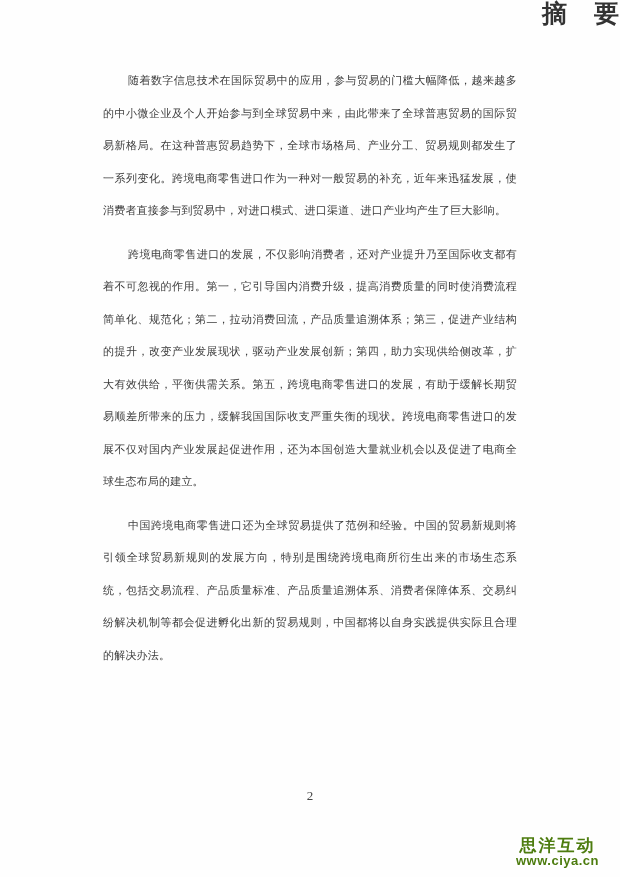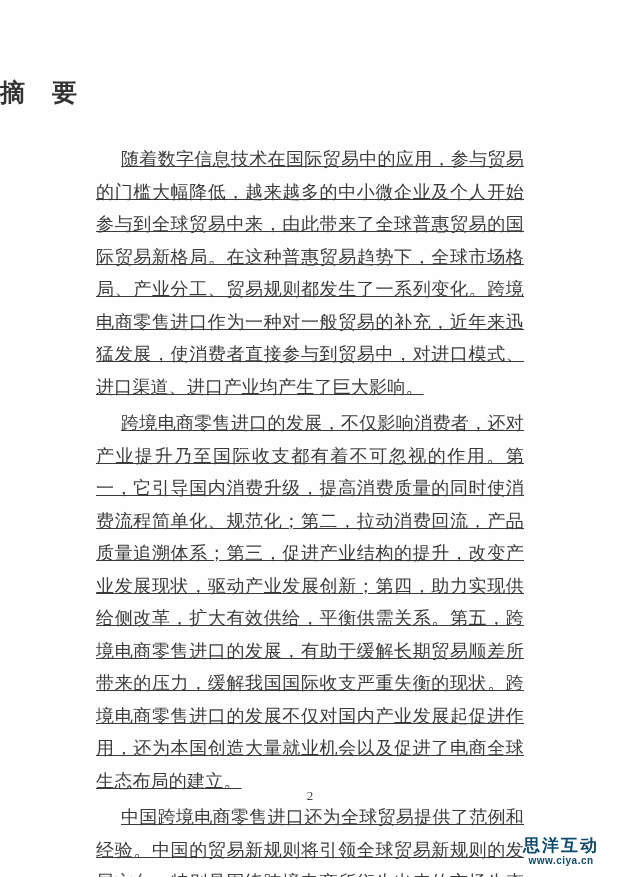--- a/index.html
+++ b/index.html
@@ -11,77 +11,75 @@
     position: relative;
     width: 620px;
     height: 877px;
     background: #fefefe;
     overflow: hidden;
     font-family: "Liberation Serif", "DejaVu Serif", serif;
     color: #3b3b3b;
   }
   .title {
     margin: 0;
-    padding-top: 79px;
-    text-align: left;
+    text-align: right;
     font-size: 25px;
     line-height: 27px;
     font-weight: bold;
     color: #333333;
     letter-spacing: 1px;
   }
   .content {
     margin: 37px 92px 0 92px;
     width: 436px;
   }
   .para {
-    margin: 4px;
-    font-size: 18px;
+    margin: 11px;
+    font-size: 11px;
     line-height: 32.5px;
     text-align: justify;
     text-justify: inter-ideograph;
     text-indent: 25px;
     letter-spacing: 0.2px;
     word-break: break-all;
-    text-decoration: underline;
   }
   .page-number {
     position: absolute;
     top: 788px;
     left: 0;
     right: 0;
     text-align: center;
     font-size: 13px;
     color: #444444;
   }
   .watermark {
     position: absolute;
     top: 837px;
     right: 21px;
     text-align: center;
     font-family: "Liberation Sans", "DejaVu Sans", sans-serif;
     font-weight: bold;
-    color: #0c4a6e;
+    color: #4d7c0f;
     text-shadow:
       -1.5px -1.5px 0 #ffffff,
        1.5px -1.5px 0 #ffffff,
       -1.5px  1.5px 0 #ffffff,
        1.5px  1.5px 0 #ffffff,
       -1.5px  0     0 #ffffff,
        1.5px  0     0 #ffffff,
        0     -1.5px 0 #ffffff,
        0      1.5px 0 #ffffff;
   }
   .wm-brand {
     font-size: 17px;
     line-height: 17px;
     letter-spacing: 2px;
   }
   .wm-url {
-    font-size: 10px;
+    font-size: 13px;
     line-height: 13px;
     letter-spacing: 0.5px;
   }
 </style>
 </head>
 <body>
 
 <div class="page">
 
   <h1 class="title">摘　要</h1>

